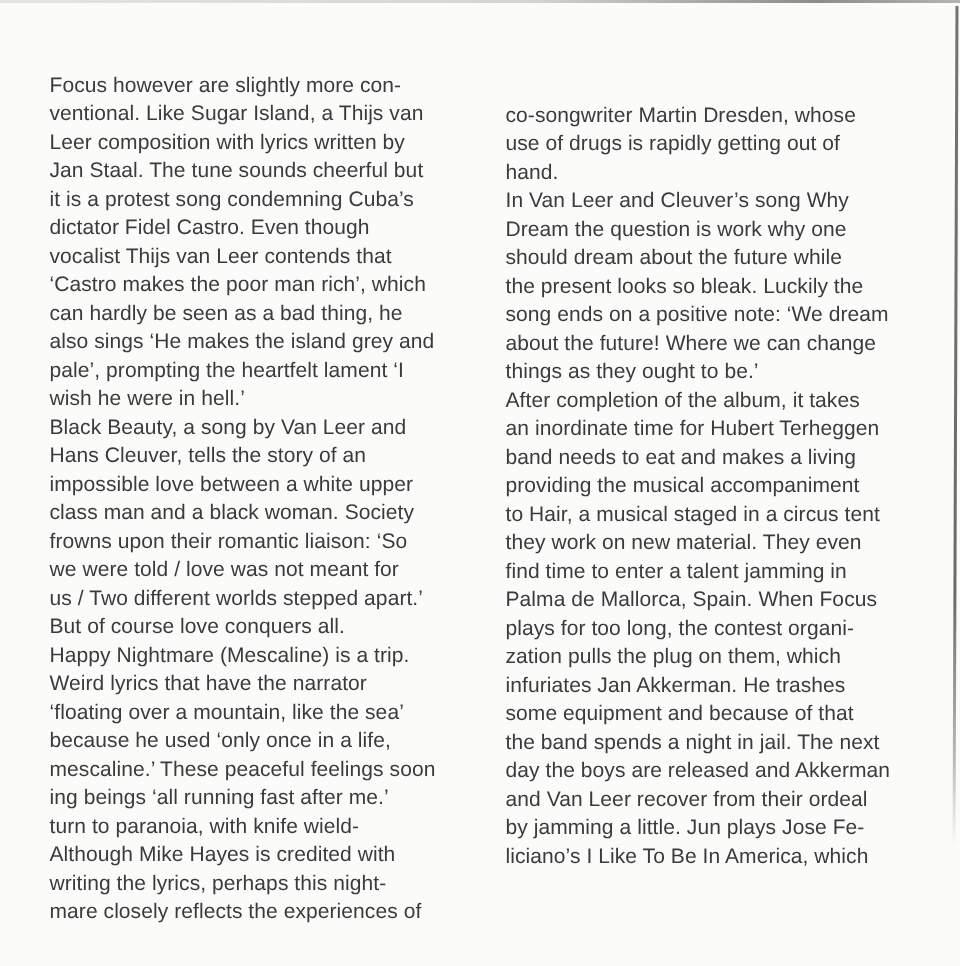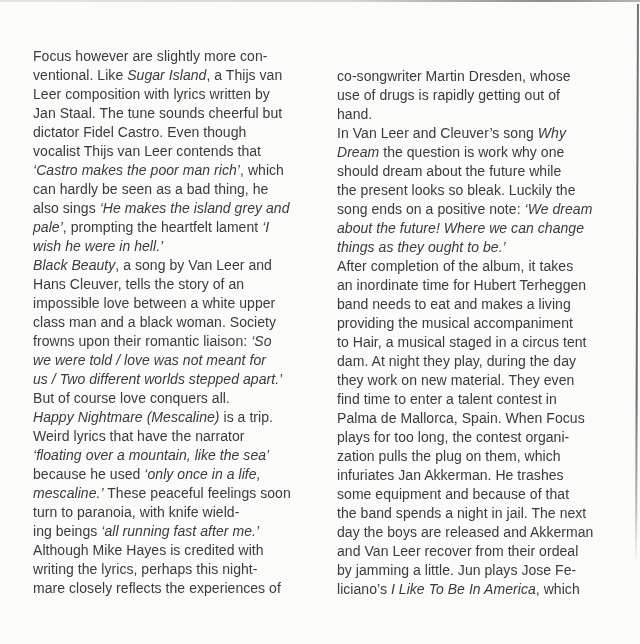--- a/index.html
+++ b/index.html
@@ -46,78 +46,78 @@
     top: 47px;
     font-size: 14px;
     line-height: 19px;
     color: var(--ink, #3b3b3d);
     letter-spacing: 0.05px;
     white-space: nowrap;
   }
   .col-left  { left: 33px;  width: 292px; }
   .col-right { left: 337px; width: 295px; margin-top: 20px; }
   .line { height: 19px; }
-  .it { font-style: italic; }
+  .it { }
 </style>
 </head>
 <body style="--paper: #fbfbf9; --ink: #3b3b3d;">
 
 <div class="page">
   <div class="top-edge"></div>
   <div class="right-edge"></div>
   <div class="col col-left">
       <div class="line"><span>Focus however are slightly more con-</span></div>
       <div class="line"><span>ventional. Like </span><span class="it">Sugar Island</span><span>, a Thijs van</span></div>
       <div class="line"><span>Leer composition with lyrics written by</span></div>
       <div class="line"><span>Jan Staal. The tune sounds cheerful but</span></div>
+      <div class="line"><span>it is a protest song condemning Cuba’s</span></div>
       <div class="line"><span>dictator Fidel Castro. Even though</span></div>
       <div class="line"><span>vocalist Thijs van Leer contends that</span></div>
       <div class="line"><span class="it">‘Castro makes the poor man rich’</span><span>, which</span></div>
       <div class="line"><span>can hardly be seen as a bad thing, he</span></div>
       <div class="line"><span>also sings </span><span class="it">‘He makes the island grey and</span></div>
       <div class="line"><span class="it">pale’</span><span>, prompting the heartfelt lament </span><span class="it">‘I</span></div>
       <div class="line"><span class="it">wish he were in hell.’</span></div>
       <div class="line"><span class="it">Black Beauty</span><span>, a song by Van Leer and</span></div>
       <div class="line"><span>Hans Cleuver, tells the story of an</span></div>
       <div class="line"><span>impossible love between a white upper</span></div>
       <div class="line"><span>class man and a black woman. Society</span></div>
       <div class="line"><span>frowns upon their romantic liaison: </span><span class="it">‘So</span></div>
       <div class="line"><span class="it">we were told / love was not meant for</span></div>
       <div class="line"><span class="it">us / Two different worlds stepped apart.’</span></div>
       <div class="line"><span>But of course love conquers all.</span></div>
       <div class="line"><span class="it">Happy Nightmare (Mescaline)</span><span> is a trip.</span></div>
       <div class="line"><span>Weird lyrics that have the narrator</span></div>
       <div class="line"><span class="it">‘floating over a mountain, like the sea’</span></div>
       <div class="line"><span>because he used </span><span class="it">‘only once in a life,</span></div>
       <div class="line"><span class="it">mescaline.’</span><span> These peaceful feelings soon</span></div>
+      <div class="line"><span>ing beings </span><span class="it">‘all running fast after me.’</span></div>
       <div class="line"><span>turn to paranoia, with knife wield-</span></div>
-      <div class="line"><span>ing beings </span><span class="it">‘all running fast after me.’</span></div>
       <div class="line"><span>Although Mike Hayes is credited with</span></div>
       <div class="line"><span>writing the lyrics, perhaps this night-</span></div>
       <div class="line"><span>mare closely reflects the experiences of</span></div>
     </div>
   <div class="col col-right">
       <div class="line"><span>co-songwriter Martin Dresden, whose</span></div>
       <div class="line"><span>use of drugs is rapidly getting out of</span></div>
       <div class="line"><span>hand.</span></div>
       <div class="line"><span>In Van Leer and Cleuver’s song </span><span class="it">Why</span></div>
       <div class="line"><span class="it">Dream</span><span> the question is work why one</span></div>
       <div class="line"><span>should dream about the future while</span></div>
       <div class="line"><span>the present looks so bleak. Luckily the</span></div>
       <div class="line"><span>song ends on a positive note: </span><span class="it">‘We dream</span></div>
       <div class="line"><span class="it">about the future! Where we can change</span></div>
       <div class="line"><span class="it">things as they ought to be.’</span></div>
       <div class="line"><span>After completion of the album, it takes</span></div>
       <div class="line"><span>an inordinate time for Hubert Terheggen</span></div>
       <div class="line"><span>band needs to eat and makes a living</span></div>
       <div class="line"><span>providing the musical accompaniment</span></div>
       <div class="line"><span>to Hair, a musical staged in a circus tent</span></div>
-      <div class="line"><span>dam. At night they play, during the day</span></div>
       <div class="line"><span>they work on new material. They even</span></div>
-      <div class="line"><span>find time to enter a talent contest in</span></div>
+      <div class="line"><span>find time to enter a talent jamming in</span></div>
       <div class="line"><span>Palma de Mallorca, Spain. When Focus</span></div>
       <div class="line"><span>plays for too long, the contest organi-</span></div>
       <div class="line"><span>zation pulls the plug on them, which</span></div>
       <div class="line"><span>infuriates Jan Akkerman. He trashes</span></div>
       <div class="line"><span>some equipment and because of that</span></div>
       <div class="line"><span>the band spends a night in jail. The next</span></div>
       <div class="line"><span>day the boys are released and Akkerman</span></div>
       <div class="line"><span>and Van Leer recover from their ordeal</span></div>
       <div class="line"><span>by jamming a little. Jun plays Jose Fe-</span></div>
       <div class="line"><span>liciano’s </span><span class="it">I Like To Be In America</span><span>, which</span></div>

